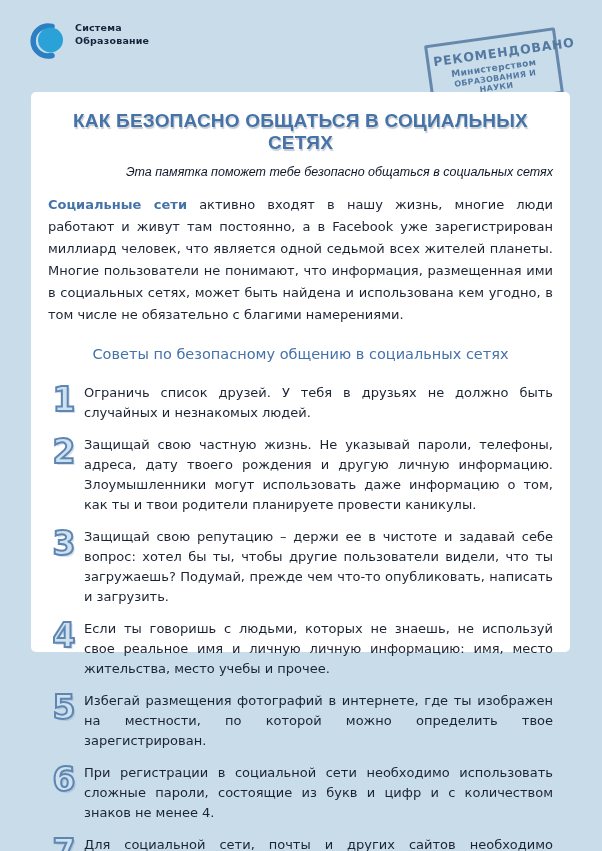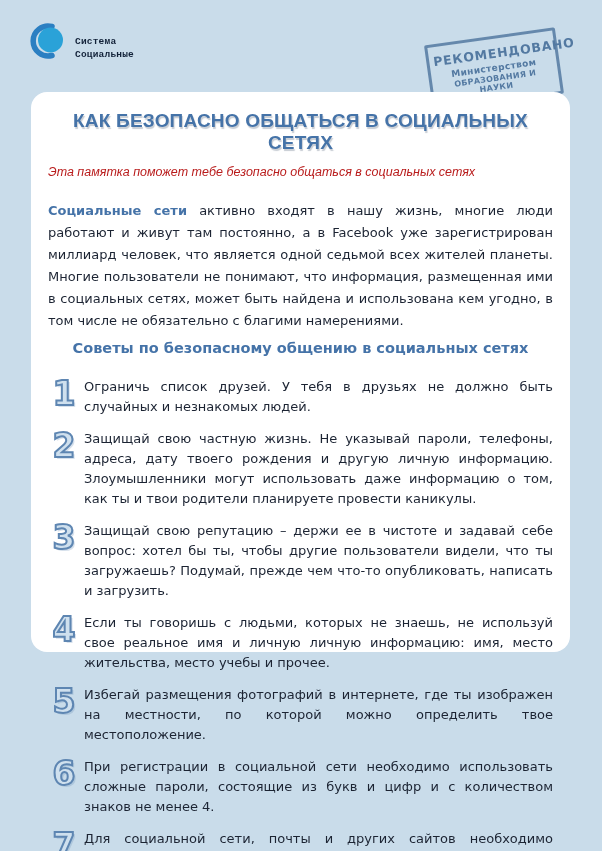--- a/index.html
+++ b/index.html
@@ -7,73 +7,73 @@
   body {
     background:#c9dcea;
     font-family:"DejaVu Sans", sans-serif;
     color:#1c2433;
     position:relative;
     overflow:hidden;
   }
   .page { position:absolute; inset:0; }
 
   
-  .logo { position:absolute; left:27px; top:21px; display:flex; align-items:flex-end;font-family:Liberation Mono, monospace; }
+  .logo { position:absolute; left:27px; top:21px; display:flex; align-items:flex-start; }
   .logo svg { width:40px; height:40px; }
   .logo-text { margin-left:8px; font-size:9.5px; font-weight:bold; color:#13233a; line-height:13px; letter-spacing:0.2px; }
 
   .stamp {
     position:absolute; left:428px; top:36px; width:132px;
     border:3px solid rgba(77,116,158,0.85);
     border-radius:2px;
     transform:rotate(-8deg);
     color:#4d749e;
     text-align:center;
     padding:7px 4px 8px;
     opacity:0.95;
   }
   .stamp-line1 { font-size:12.5px; font-weight:bold; letter-spacing:0.8px; }
   .stamp-line2 { font-size:9px;  font-weight:bold; margin-top:2px; letter-spacing:0.4px; }
   .stamp-line3 { font-size:8px;  font-weight:bold; margin-top:1px; letter-spacing:0.3px; }
 
   
   .card {
     position:absolute; left:31px; top:92px; width:539px; height:560px;
-    background:#ffffff; border-radius:16px;
+    background:#ffffff; border-radius:5px;
     padding:18px 17px 0 17px;
   }
   .title {
     text-align:center;
     color:#4573a8;
     font-weight:bold;
     font-size:19px;
     letter-spacing:0.2px;
     text-shadow:1px 1.5px 1px rgba(70,85,110,0.30);
     font-family:"Liberation Sans", sans-serif;
   }
   .subtitle {
-    text-align:left;
+    text-align:right;
     font-style:italic;
     font-size:12.5px;
     margin-top:11px;
-    color:#b91c1c;
+    color:#0f172a;
     font-family:"Liberation Sans", sans-serif;
   }
   .intro {
-    margin-top:21px;
+    margin-top:15px;
     font-size:13px;
     line-height:22px;
     text-align:justify;
   }
   .intro .lead { color:#4573a8; font-weight:bold; }
   .tips-heading {
-    margin-top:8px;
+    margin-top:20px;
     text-align:center;
     color:#4573a8;
-    font-weight:bold;
+    font-weight:normal;
     font-size:14.5px;
   }
   .tips { list-style:none; margin-top:20px; }
   .tip { display:flex; margin-bottom:11px; }
   .tip-number {
     flex:0 0 32px;
     text-align:center;
     font-size:33px;
     line-height:36px;
     font-weight:bold;
@@ -96,21 +96,21 @@
 
 <div class="page">
 
   <div class="logo">
     <svg viewBox="0 0 40 40">
       <path d="M 25 5.5 A 15 15 0 1 0 25 34.5" stroke="#2b7fc2" stroke-width="5.5" fill="none" stroke-linecap="round"></path>
       <circle cx="23.5" cy="19" r="12.5" fill="#2aa2d8"></circle>
     </svg>
     <div class="logo-text">
       <div>Система</div>
-      <div>Социальные</div>
+      <div>Образование</div>
     </div>
   </div>
 
   <div class="stamp">
     <div class="stamp-line1">РЕКОМЕНДОВАНО</div>
     <div class="stamp-line2">Министерством</div>
     <div class="stamp-line3">ОБРАЗОВАНИЯ И НАУКИ</div>
   </div>
 
   <div class="card">
@@ -133,21 +133,21 @@
       <li class="tip">
         <span class="tip-number">3</span>
         <span class="tip-text">Защищай свою репутацию – держи ее в чистоте и задавай себе вопрос: хотел бы ты, чтобы другие пользователи видели, что ты загружаешь? Подумай, прежде чем что-то опубликовать, написать и загрузить.</span>
       </li>
       <li class="tip">
         <span class="tip-number">4</span>
         <span class="tip-text">Если ты говоришь с людьми, которых не знаешь, не используй свое реальное имя и личную личную информацию: имя, место жительства, место учебы и прочее.</span>
       </li>
       <li class="tip">
         <span class="tip-number">5</span>
-        <span class="tip-text">Избегай размещения фотографий в интернете, где ты изображен на местности, по которой можно определить твое местоположение.</span>
+        <span class="tip-text">Избегай размещения фотографий в интернете, где ты изображен на местности, по которой можно определить твое зарегистрирован.</span>
       </li>
       <li class="tip">
         <span class="tip-number">6</span>
         <span class="tip-text">При регистрации в социальной сети необходимо использовать сложные пароли, состоящие из букв и цифр и с количеством знаков не менее 4.</span>
       </li>
       <li class="tip">
         <span class="tip-number">7</span>
         <span class="tip-text">Для социальной сети, почты и других сайтов необходимо использовать разные пароли. Тогда если тебя взломают, то злоумышленники получат доступ только к одному месту, а не ко всем сразу.</span>
       </li>
     </ul>

